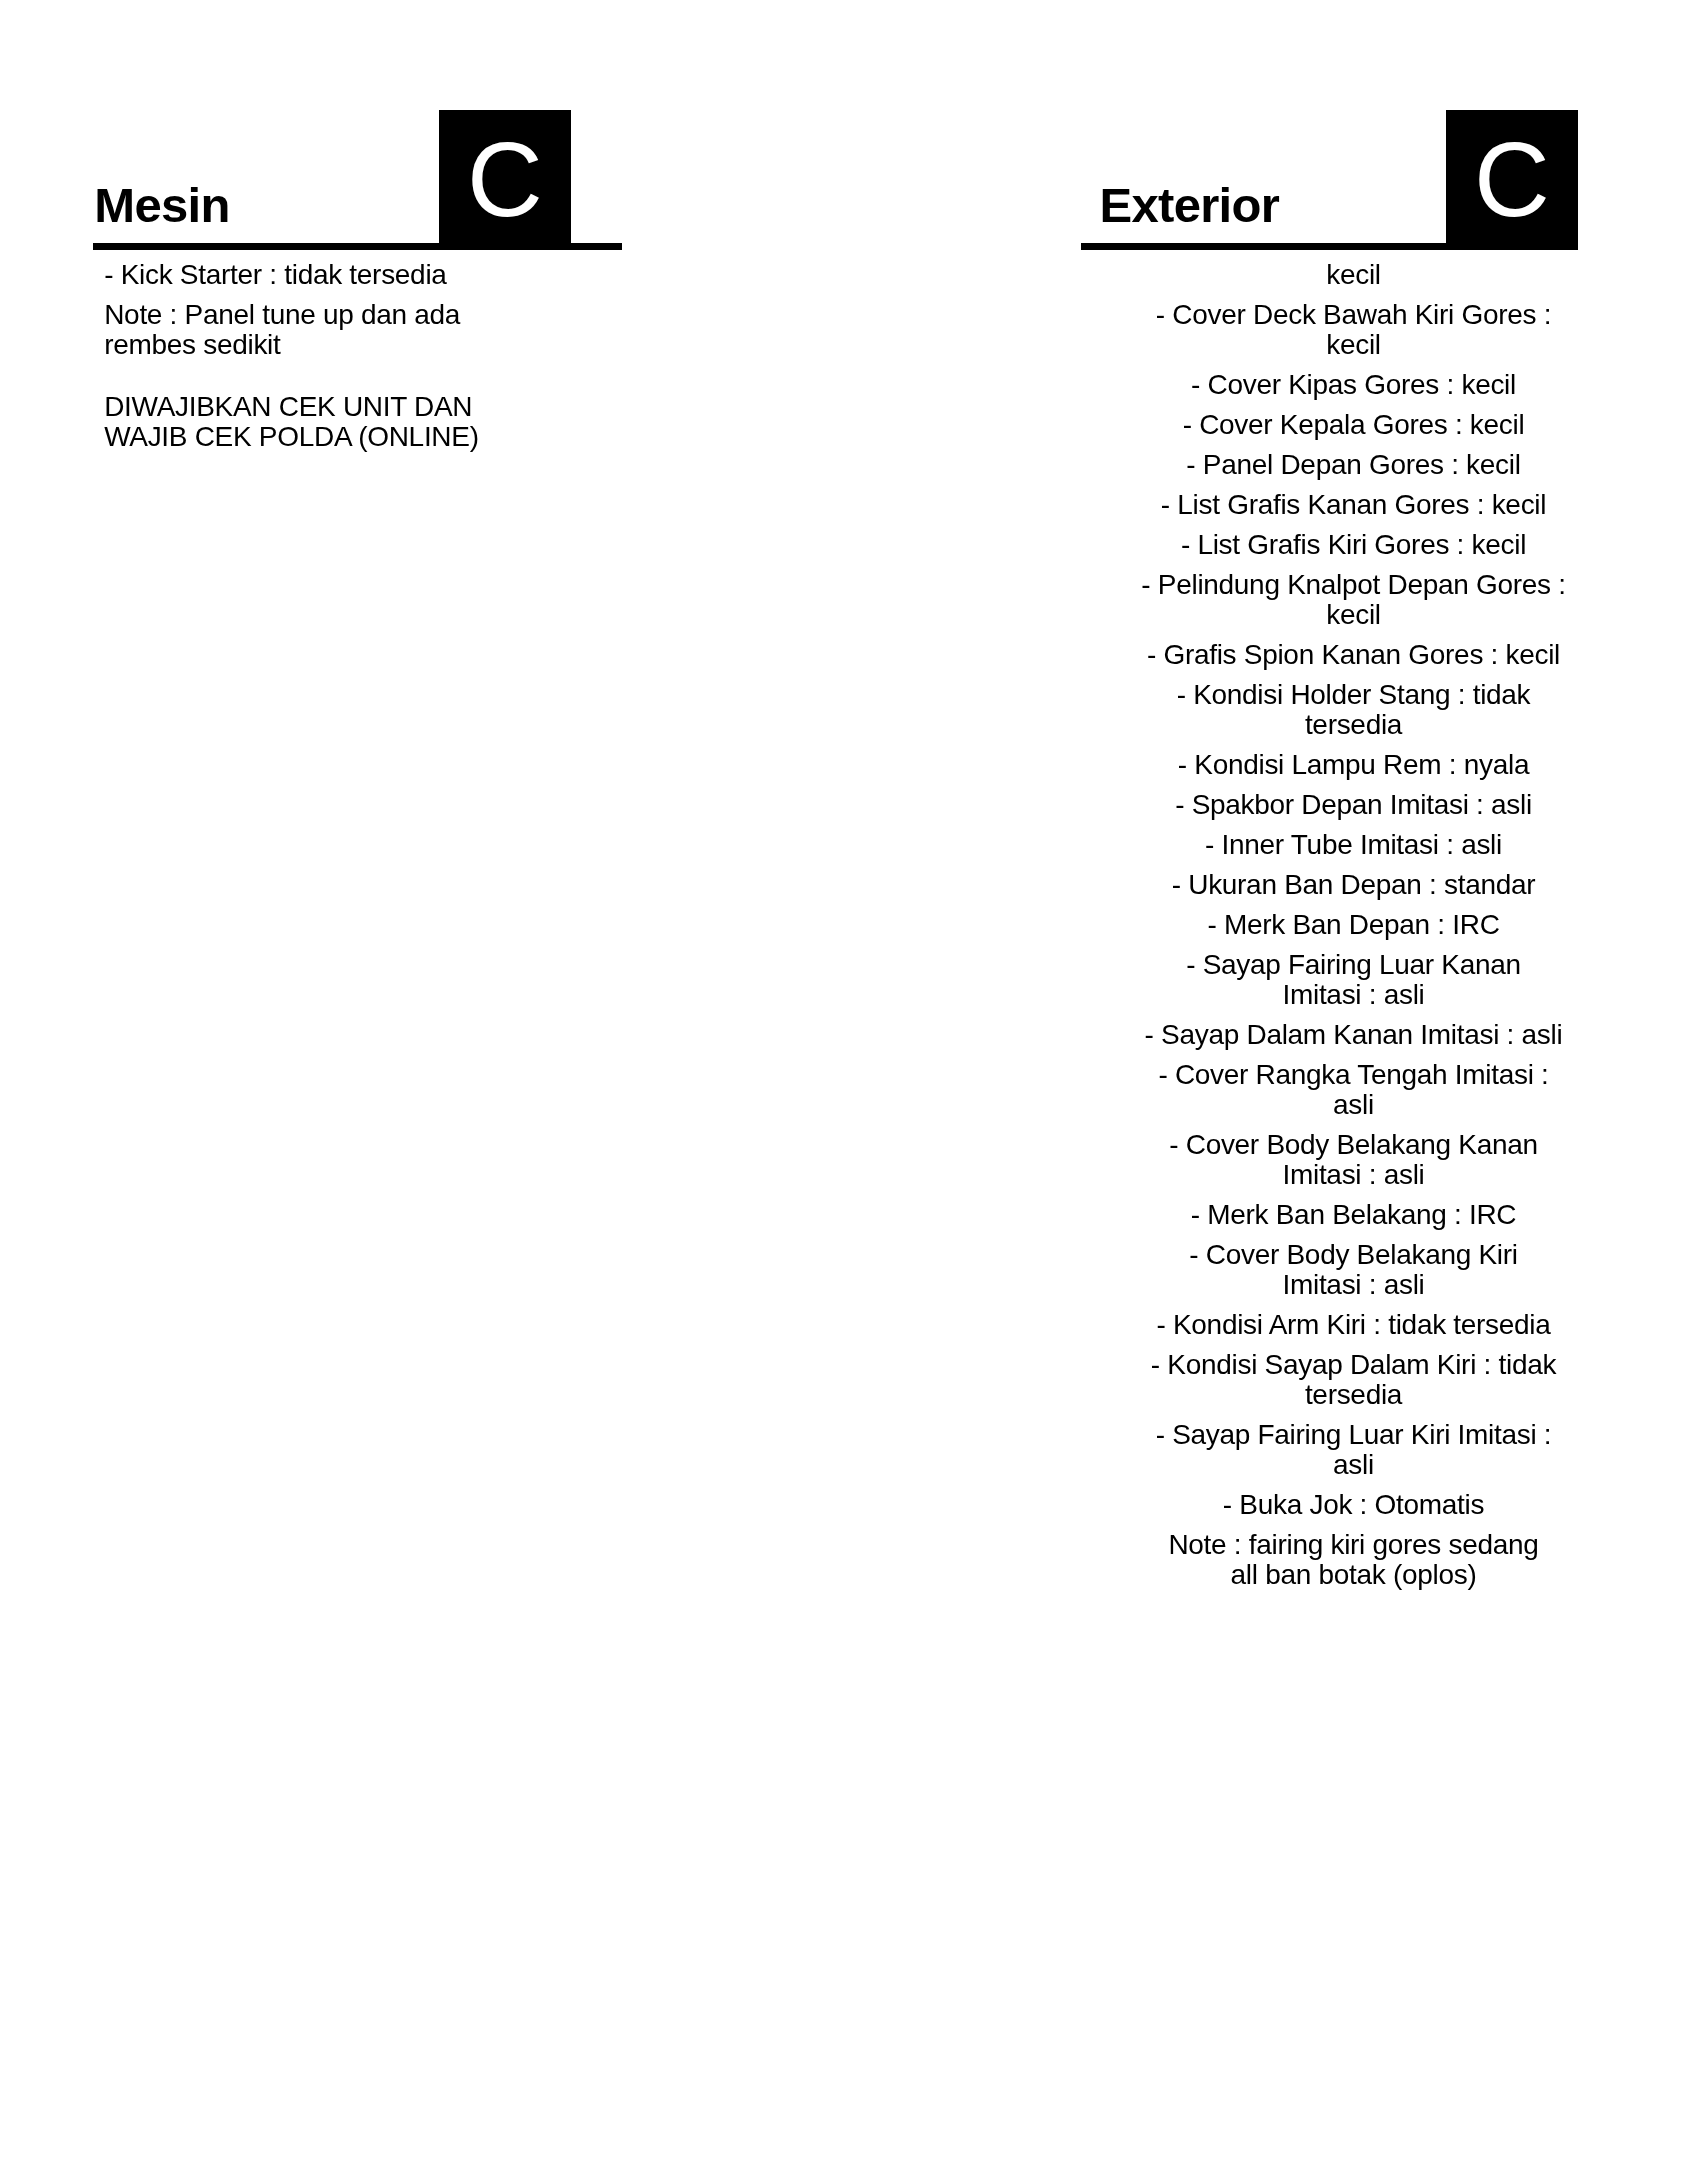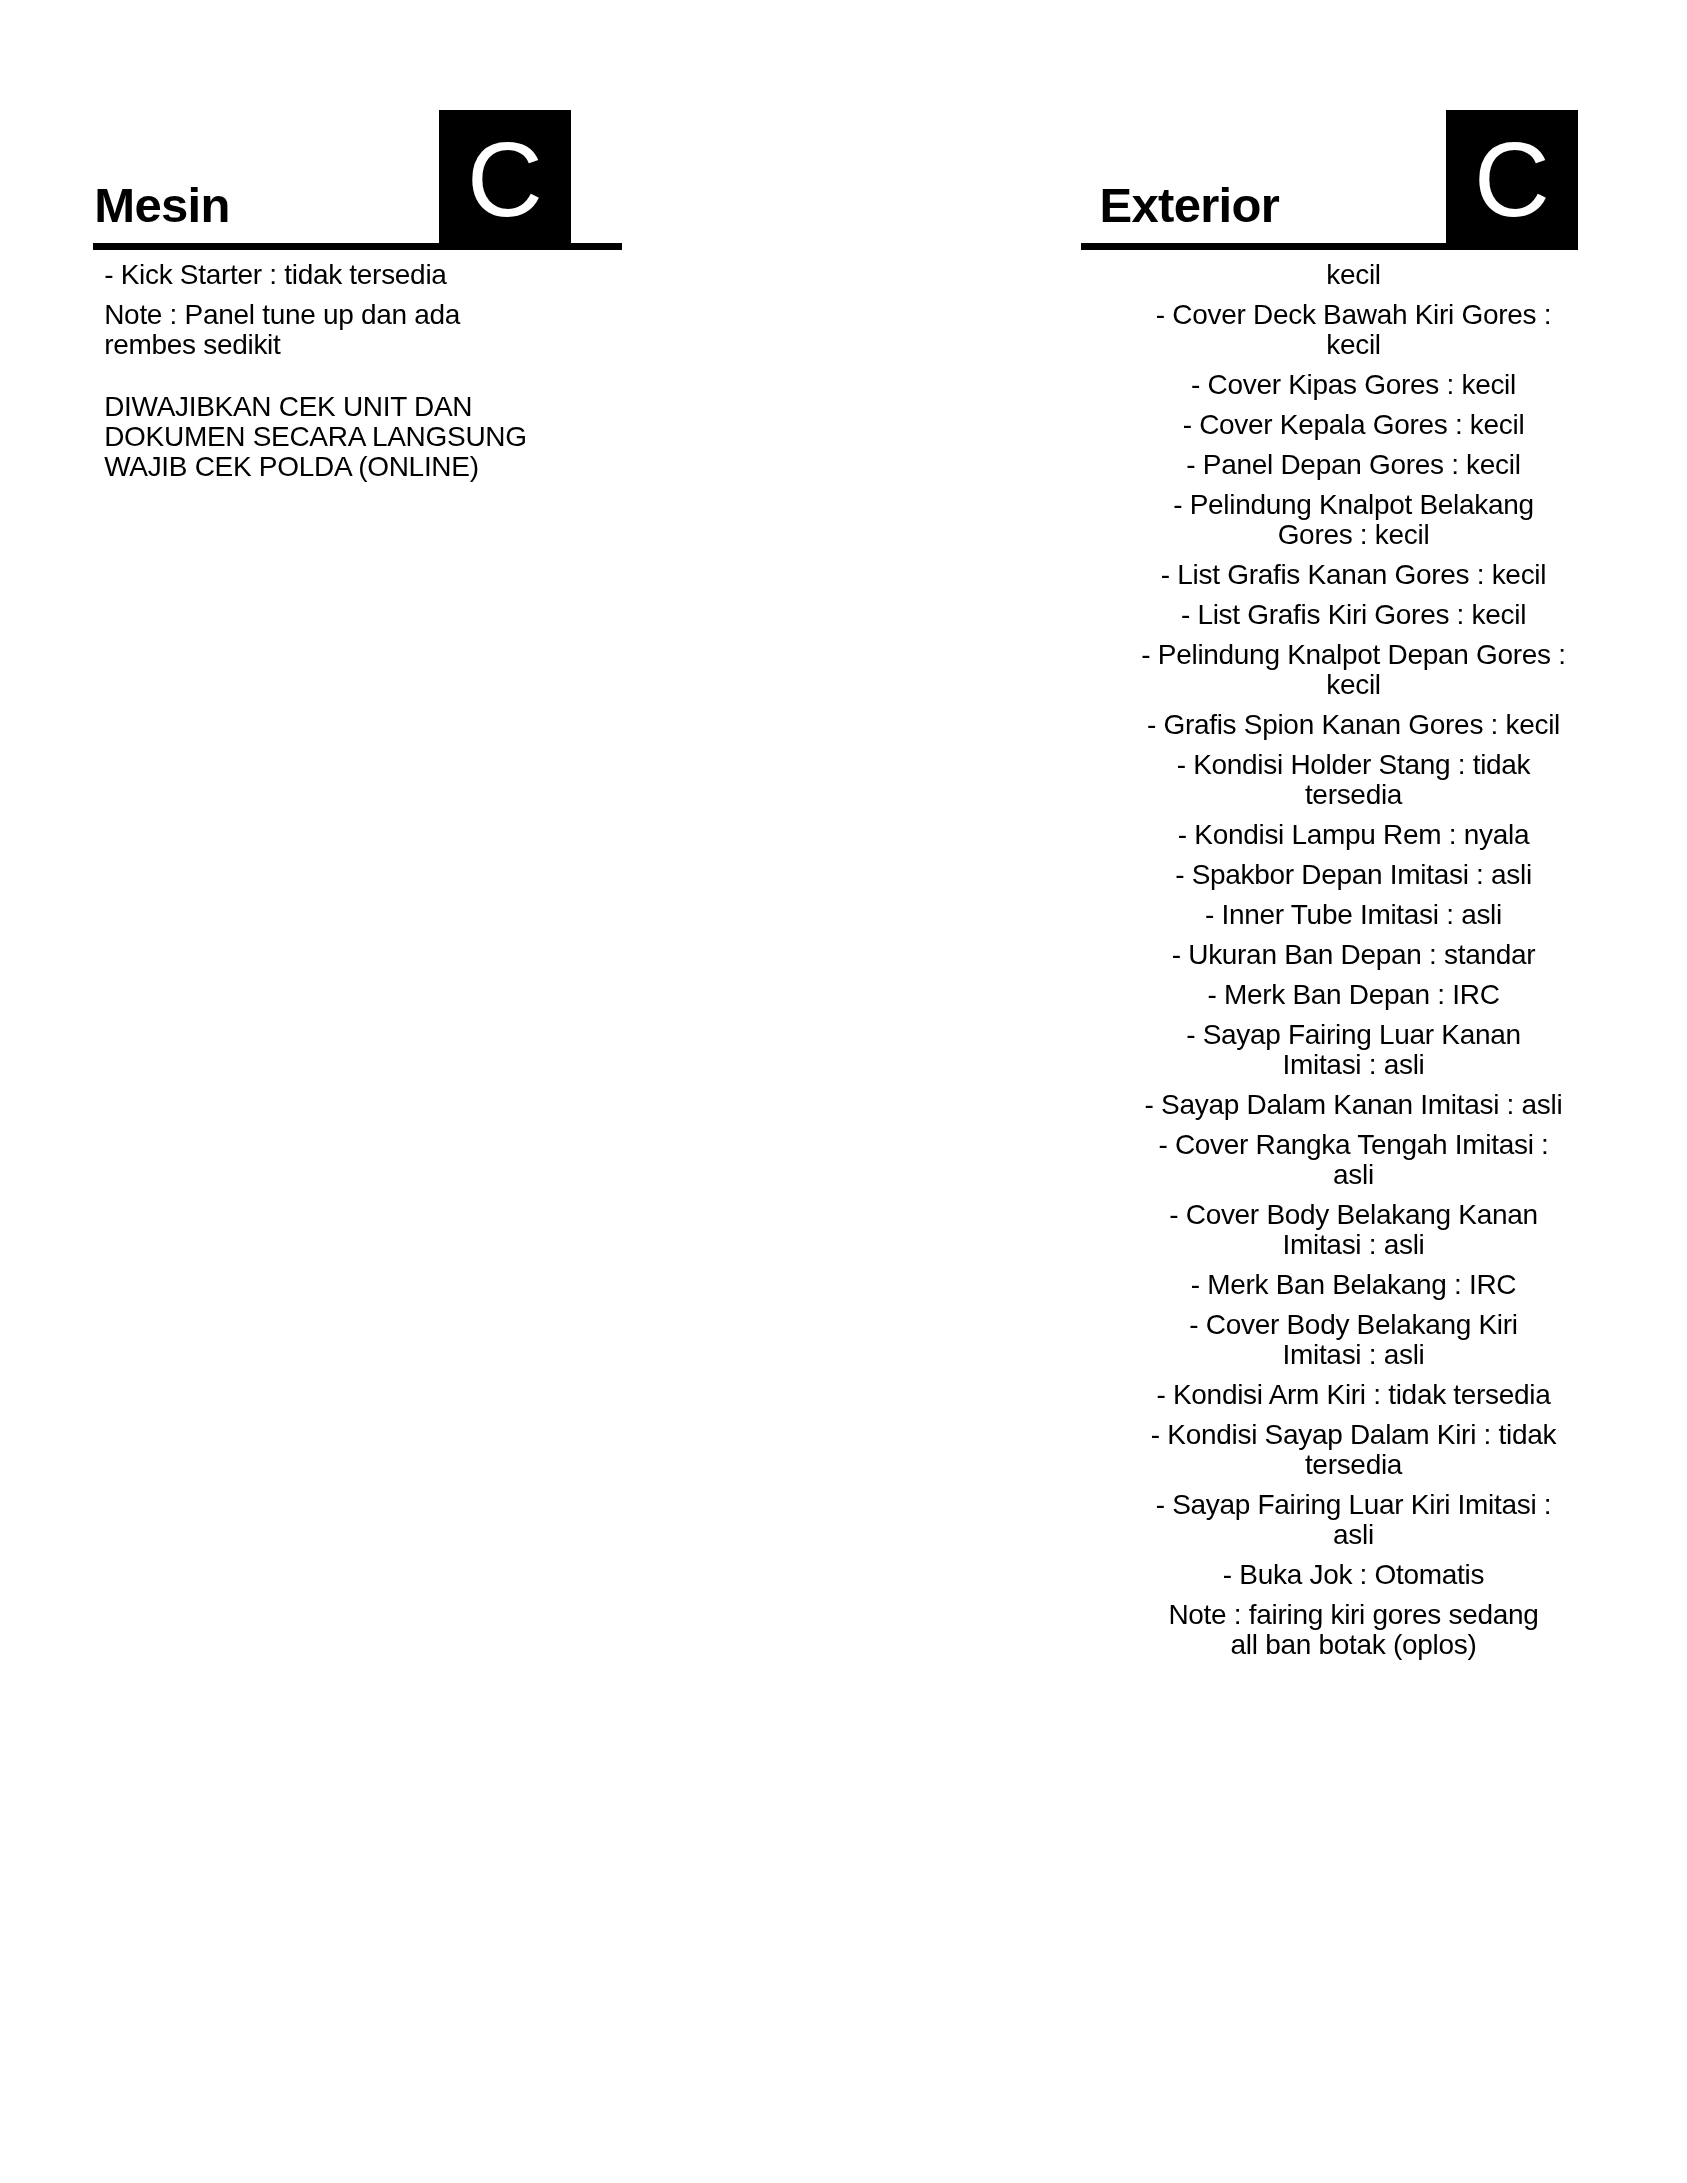--- a/index.html
+++ b/index.html
@@ -85,21 +85,20 @@
     <div class="col-body">
         <div class="list-item">
           <div class="item-line">- Kick Starter : tidak tersedia</div>
         </div>
         <div class="list-item">
           <div class="item-line">Note : Panel tune up dan ada</div>
           <div class="item-line">rembes sedikit</div>
         </div>
         <div class="list-item extra-gap">
           <div class="item-line">DIWAJIBKAN CEK UNIT DAN</div>
-          <div class="item-line">DOKUMEN SECARA LANGSUNG</div>
           <div class="item-line">WAJIB CEK POLDA (ONLINE)</div>
         </div>
       </div>
   </div>
 
   <div class="column col-right">
     <div class="col-header">
       <div class="header-title">Exterior</div>
       <div class="grade-badge">
         <span>C</span>
@@ -117,24 +116,20 @@
         <div class="list-item">
           <div class="item-line">- Cover Kipas Gores : kecil</div>
         </div>
         <div class="list-item">
           <div class="item-line">- Cover Kepala Gores : kecil</div>
         </div>
         <div class="list-item">
           <div class="item-line">- Panel Depan Gores : kecil</div>
         </div>
         <div class="list-item">
-          <div class="item-line">- Pelindung Knalpot Belakang</div>
-          <div class="item-line">Gores : kecil</div>
-        </div>
-        <div class="list-item">
           <div class="item-line">- List Grafis Kanan Gores : kecil</div>
         </div>
         <div class="list-item">
           <div class="item-line">- List Grafis Kiri Gores : kecil</div>
         </div>
         <div class="list-item">
           <div class="item-line">- Pelindung Knalpot Depan Gores :</div>
           <div class="item-line">kecil</div>
         </div>
         <div class="list-item">

